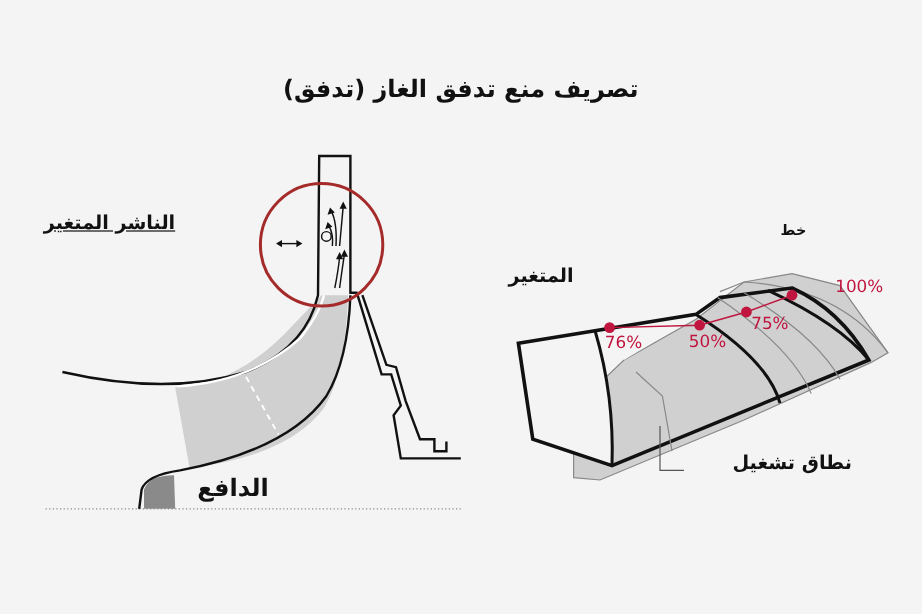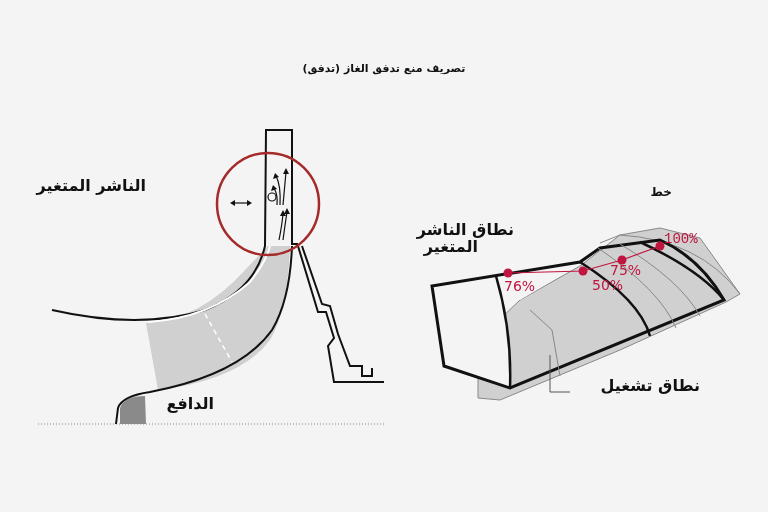--- a/index.html
+++ b/index.html
@@ -1,17 +1,17 @@
 <!DOCTYPE html>
 <html><head>
 <meta charset="utf-8">
 <style>
   html, body { margin:0; padding:0; }
   body { width:768px; height:512px; background:#f4f4f4; position:relative; overflow:hidden; font-family:"DejaVu Sans", sans-serif; }
-  .title { position:absolute; left:0; width:768px; top:62px; text-align:center; font-size:11px; font-weight:bold; color:#111; direction:rtl; }
+  .title { position:absolute; left:0; width:768px; top:62px; text-align:center; font-size:20px; font-weight:bold; color:#111; direction:rtl; }
   .lbl { position:absolute; font-weight:bold; color:#111; direction:rtl; text-align:right; line-height:1.05; }
   .pct { position:absolute; font-size:14px; color:#c0153f; }
   svg { position:absolute; left:0; top:0; }
 </style>
 </head>
 <body>
 
 <div class="title">تصريف منع تدفق الغاز (تدفق)</div>
 
 <svg width="768" height="512">
@@ -74,30 +74,29 @@
     <path d="M550 355 L550 392 L570 392" fill="none" stroke="#555" stroke-width="1"></path>
 
     <polyline points="508,273 583,271 622,260 660,246" fill="none" stroke="#c0153f" stroke-width="1.2"></polyline>
     <circle cx="508" cy="273" r="4.5" fill="#c0153f"></circle>
     <circle cx="583" cy="271" r="4.5" fill="#c0153f"></circle>
     <circle cx="622" cy="260" r="4.5" fill="#c0153f"></circle>
     <circle cx="660" cy="246" r="4.5" fill="#c0153f"></circle>
   </g>
 </svg>
 
-<div class="lbl" style="left:20px;top:178px;width:126px;font-size:16px;">الناشر المتغير</div>
-<div class="lbl" style="left:134px;top:396px;width:80px;font-size:16px;">الدافع</div>
+<div class="lbl" style="left:20px;top:178px;width:126px;font-size:16px;text-decoration:underline;">الناشر المتغير</div>
+<div class="lbl" style="left:144px;top:396px;width:80px;font-size:20px;">الدافع</div>
 
 <div class="lbl" style="left:400px;top:222px;width:114px;font-size:16px;">
-  <div>نطاق الناشر</div>
   <div style="margin-right:36px;">المتغير</div>
 </div>
 <div class="lbl" style="left:600px;top:186px;width:94px;font-size:12px;">
   <div style="margin-right:22px;">خط</div>
 </div>
 <div class="lbl" style="left:570px;top:378px;width:170px;font-size:16px;">
-  <div style="margin-right:40px;">نطاق تشغيل</div>
+  <div style="margin-right:30px;">نطاق تشغيل</div>
 </div>
 
 <div class="pct" style="left:504px;top:278px;">76%</div>
-<div class="pct" style="left:592px;top:277px;">50%</div>
-<div class="pct" style="left:610px;top:262px;">75%</div>
-<div class="pct" style="left:664px;top:231px;font-family:Liberation Mono, monospace;">100%</div>
+<div class="pct" style="left:574px;top:277px;">50%</div>
+<div class="pct" style="left:626px;top:262px;">75%</div>
+<div class="pct" style="left:696px;top:231px;">100%</div>
 
 </body></html>

